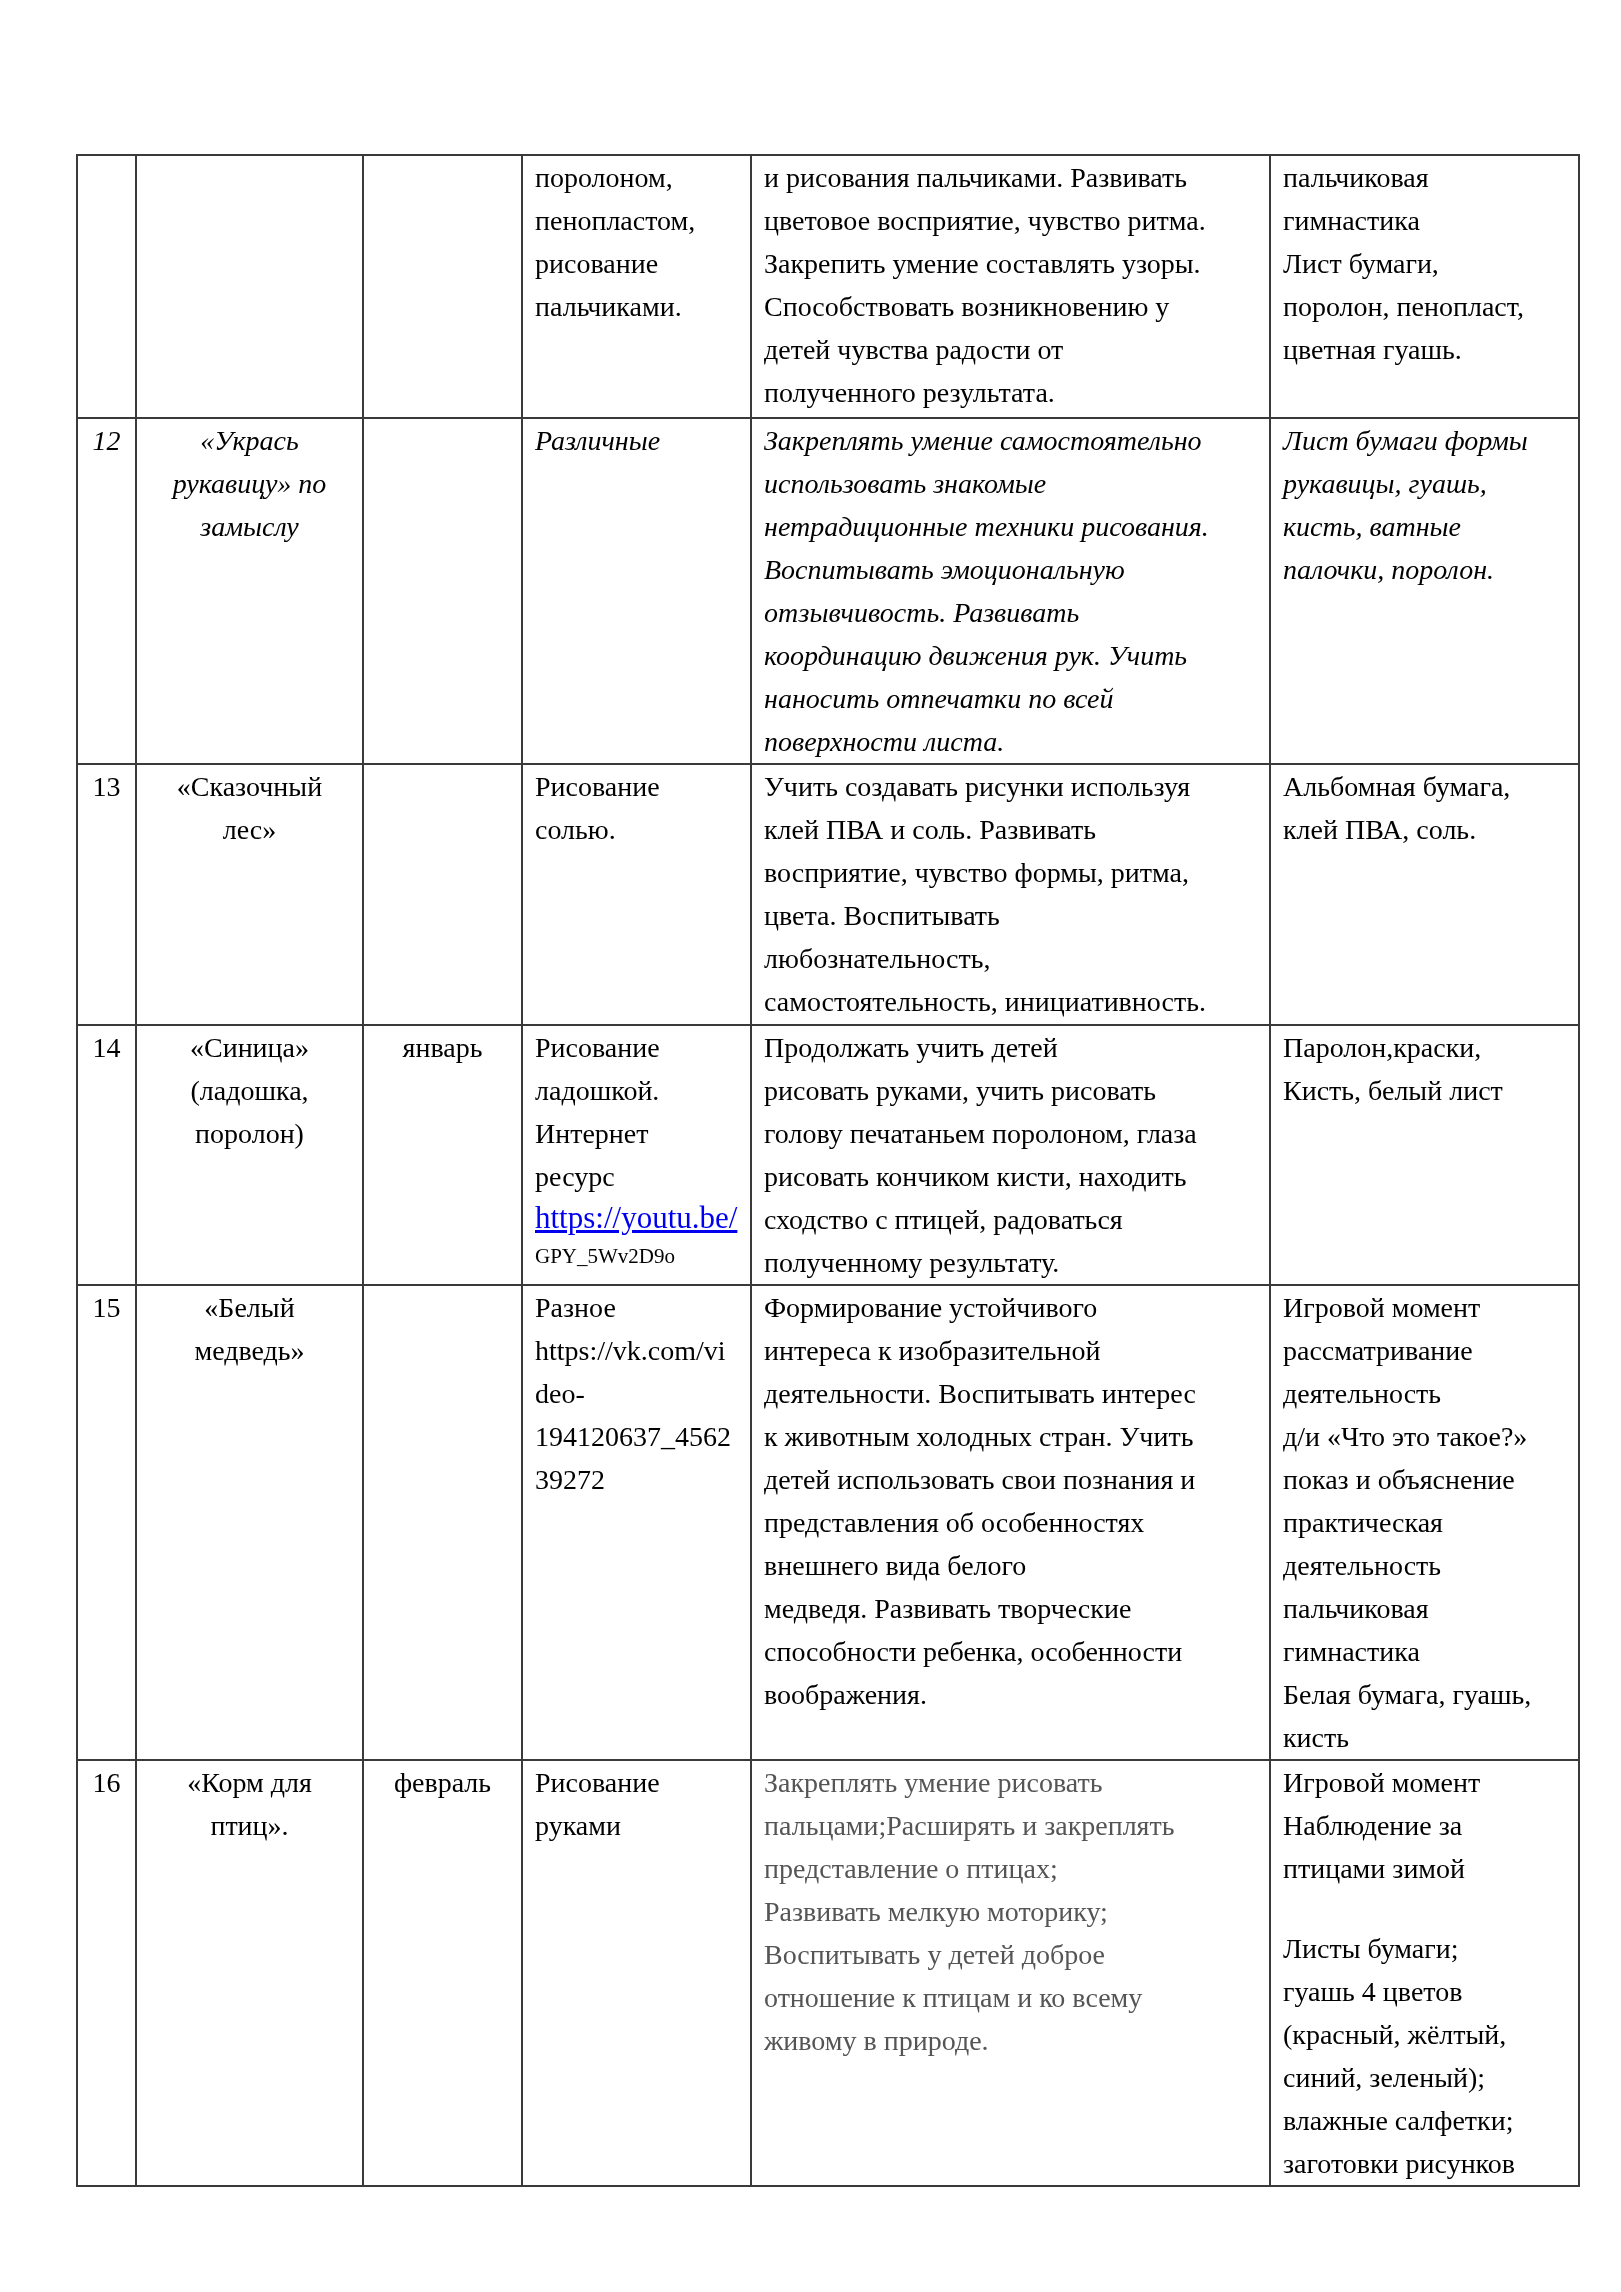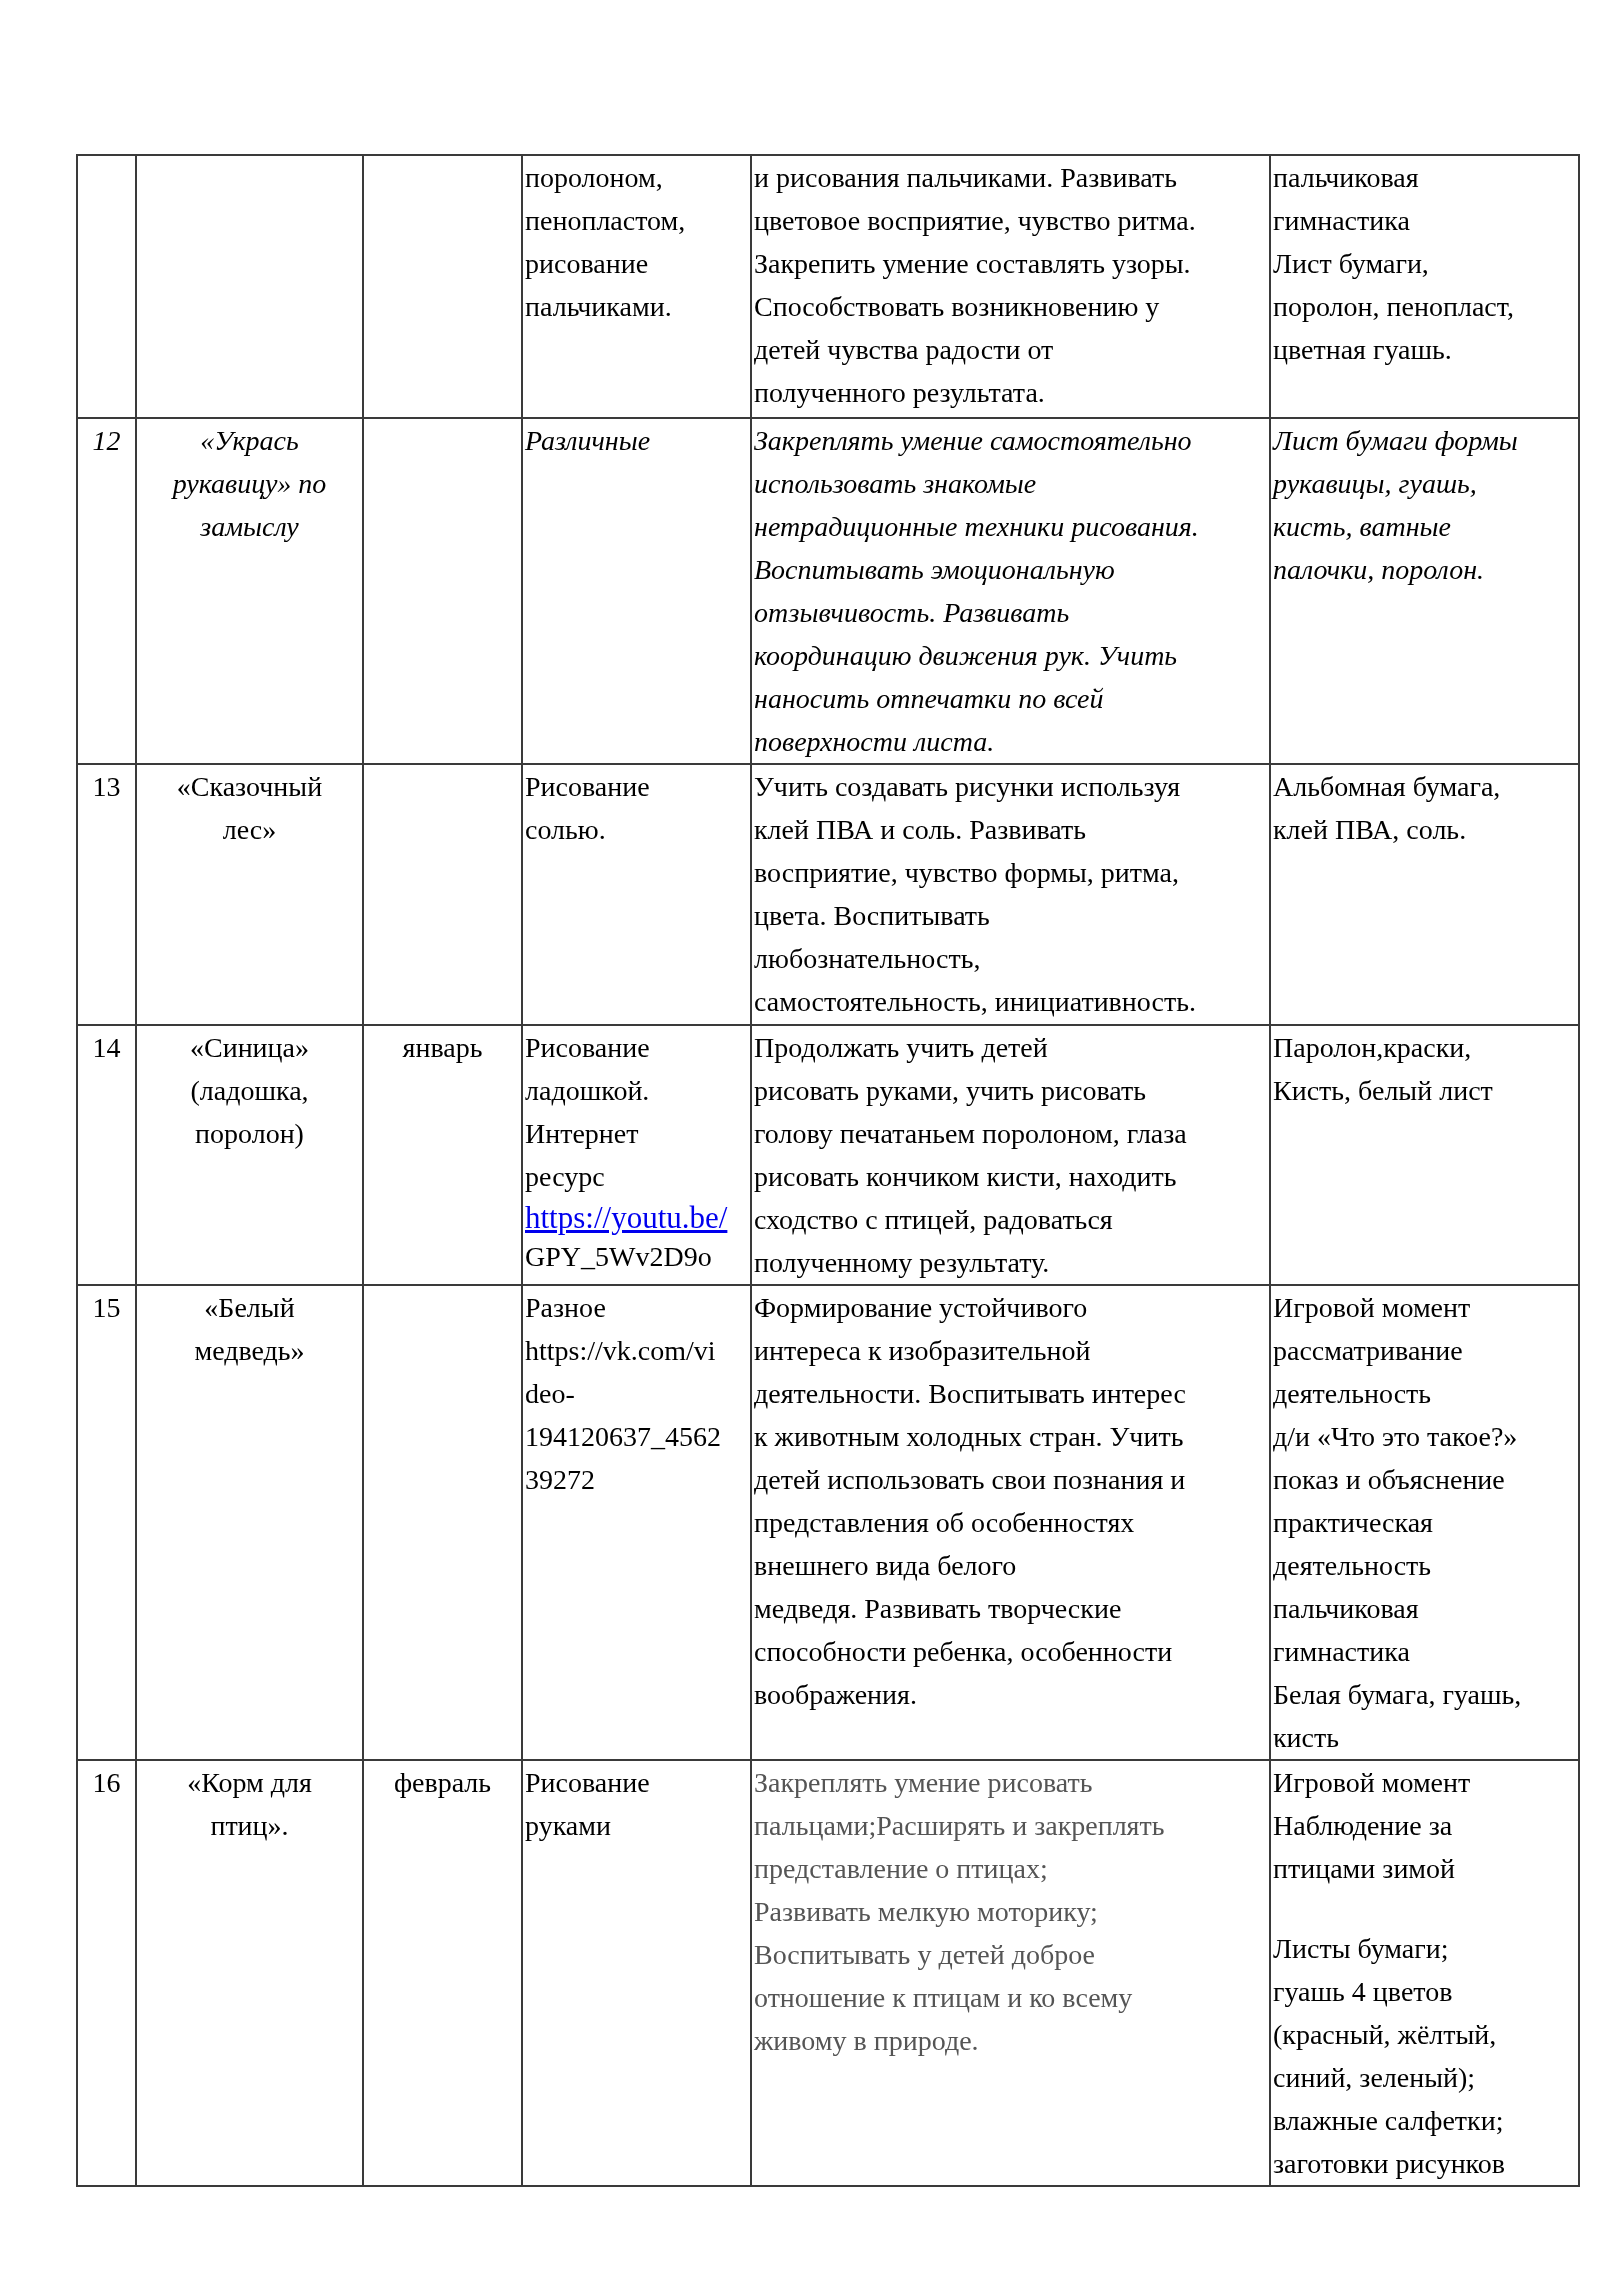--- a/index.html
+++ b/index.html
@@ -3,30 +3,30 @@
 <meta charset="utf-8">
 <style>
   html, body { margin: 0; padding: 0; background: #ffffff; }
   body { width: 1621px; height: 2293px; position: relative; overflow: hidden;
          font-family: "Liberation Serif", "DejaVu Serif", serif; color: #000; }
   table.plan {
     position: absolute; left: 76px; top: 154px;
     border-collapse: collapse; table-layout: fixed; width: 1503px;
   }
   table.plan td {
-    border: 2px solid #3a3a3a; vertical-align: top; padding: 0 2px;
+    border: 2px solid #3a3a3a; vertical-align: top; padding: 0 12px;
     font-size: 28px; line-height: 43px; overflow: hidden;
   }
   td.num { text-align: center; }
   td.title { text-align: center; }
   td.month { text-align: center; }
   td.tight { line-height: 37px; }
   .line { display: block; white-space: nowrap; }
   .link { color: #0000ee; text-decoration: underline; font-size: 31px; line-height: 39px; }
-  .small { font-size: 28px; line-height: 39px; }
+  .small { font-size: 21px; line-height: 39px; }
   .grey { color: #555555; }
   .blank { display: block; height: 37px; }
   tr.r11 td { height: 261px; }
   tr.r12 td { height: 336px; font-style: italic; }
   tr.r13 td { height: 259px; }
   tr.r14 td { height: 257px; }
   tr.r15 td { height: 449px; border-radius: 27px; }
   tr.r16 td { height: 380px; }
 </style>
 </head>

